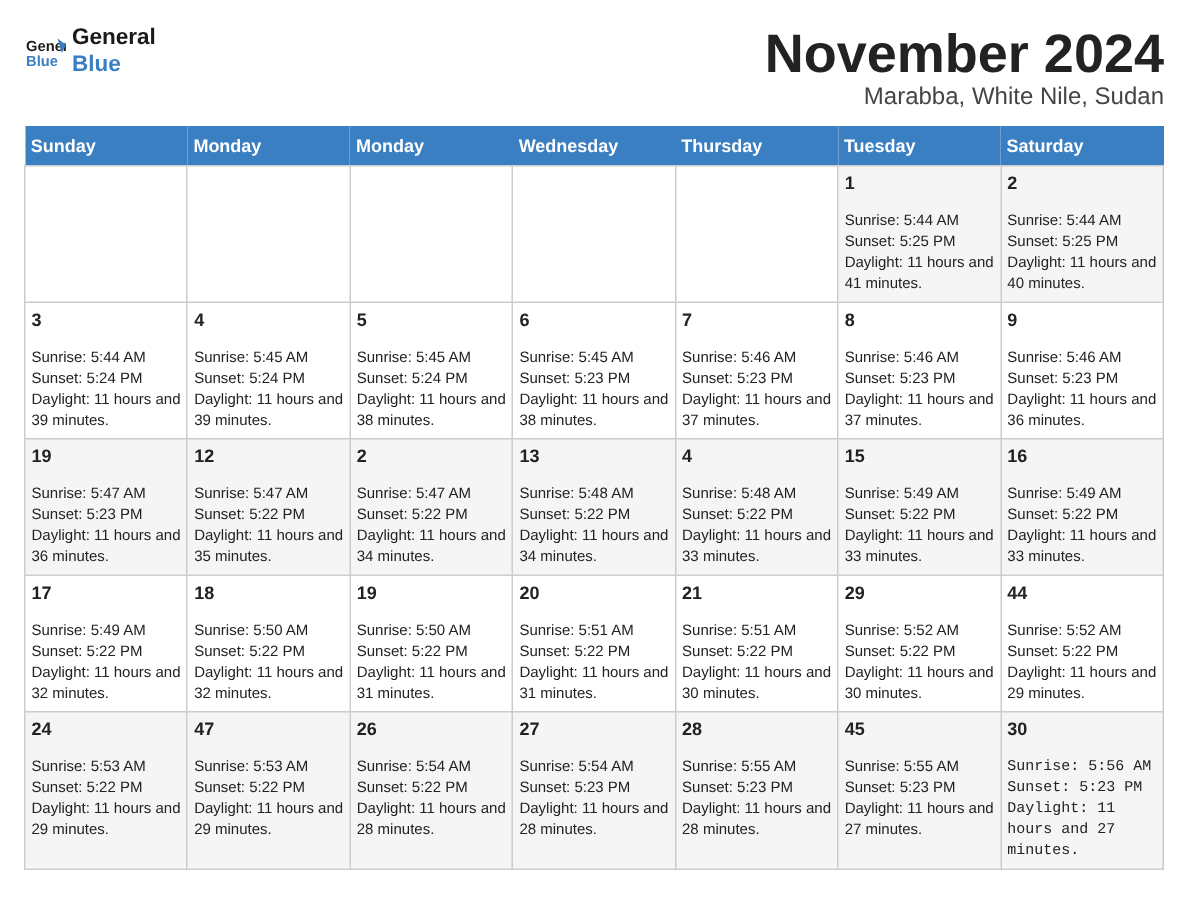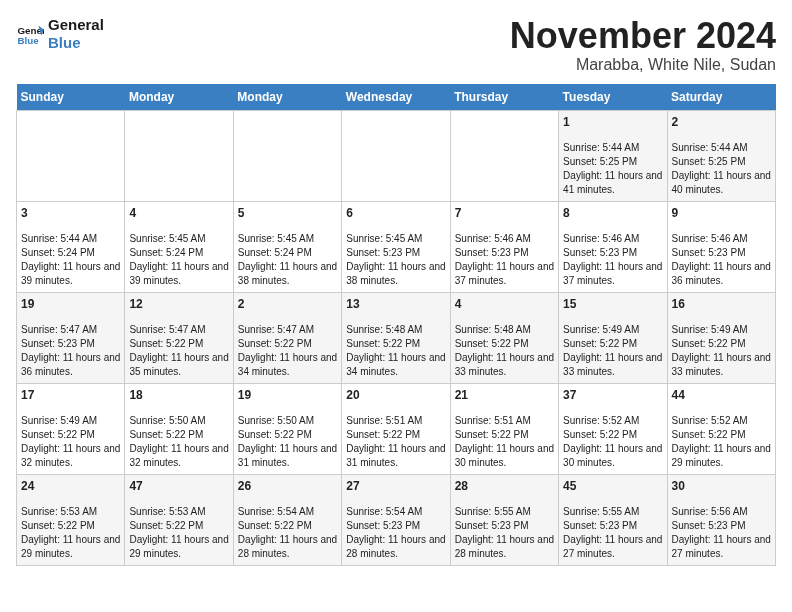--- a/index.html
+++ b/index.html
@@ -250,21 +250,21 @@
 Sunset: 5:22 PM
 Daylight: 11 hours and 31 minutes.</div>
         </td>
         <td>
           <div class="day-num">21</div>
           <div class="day-info" style="white-space: pre-line;">Sunrise: 5:51 AM
 Sunset: 5:22 PM
 Daylight: 11 hours and 30 minutes.</div>
         </td>
         <td>
-          <div class="day-num">37</div>
+          <div class="day-num">29</div>
           <div class="day-info" style="white-space: pre-line;">Sunrise: 5:52 AM
 Sunset: 5:22 PM
 Daylight: 11 hours and 30 minutes.</div>
         </td>
         <td>
           <div class="day-num">44</div>
           <div class="day-info" style="white-space: pre-line;">Sunrise: 5:52 AM
 Sunset: 5:22 PM
 Daylight: 11 hours and 29 minutes.</div>
         </td>
@@ -301,19 +301,19 @@
 Daylight: 11 hours and 28 minutes.</div>
         </td>
         <td>
           <div class="day-num">45</div>
           <div class="day-info" style="white-space: pre-line;">Sunrise: 5:55 AM
 Sunset: 5:23 PM
 Daylight: 11 hours and 27 minutes.</div>
         </td>
         <td>
           <div class="day-num">30</div>
-          <div class="day-info" style="white-space: pre-line;">Sunrise: 5:56 AM
+          <div class="day-info" style="white-space: pre-line; font-family: Liberation Mono, monospace;">Sunrise: 5:56 AM
 Sunset: 5:23 PM
 Daylight: 11 hours and 27 minutes.</div>
         </td>
       </tr>
     </tbody>
 </table>
 
 </body></html>

